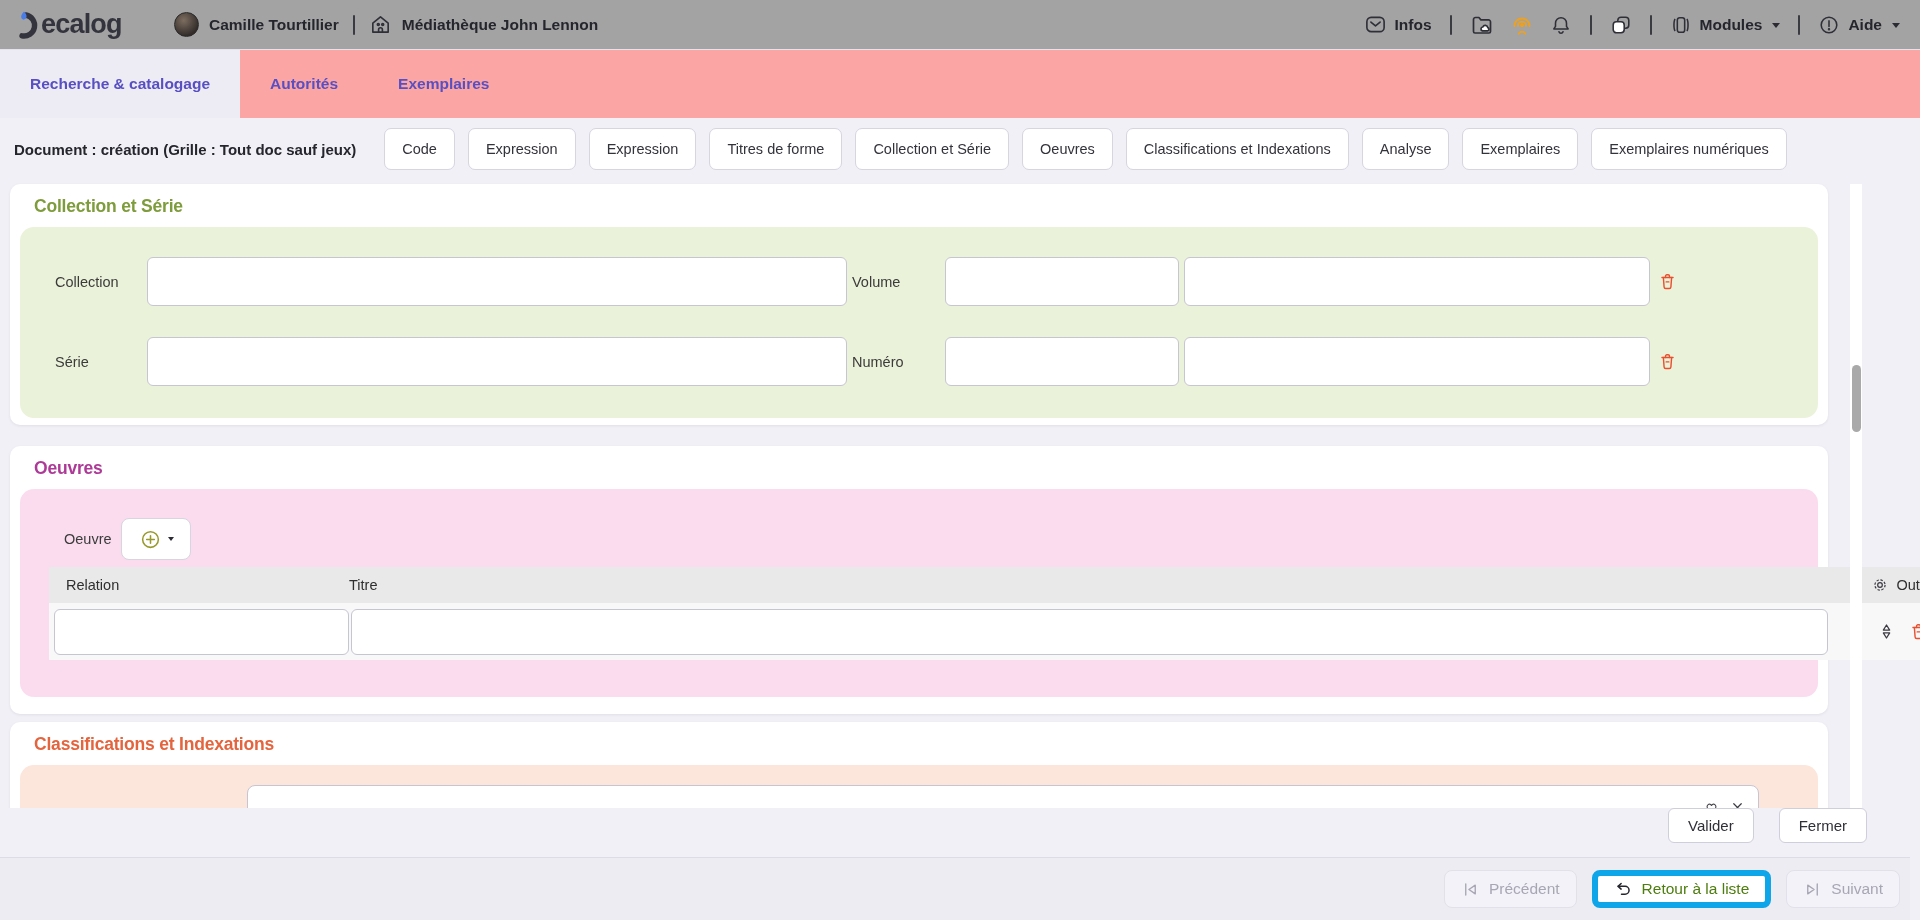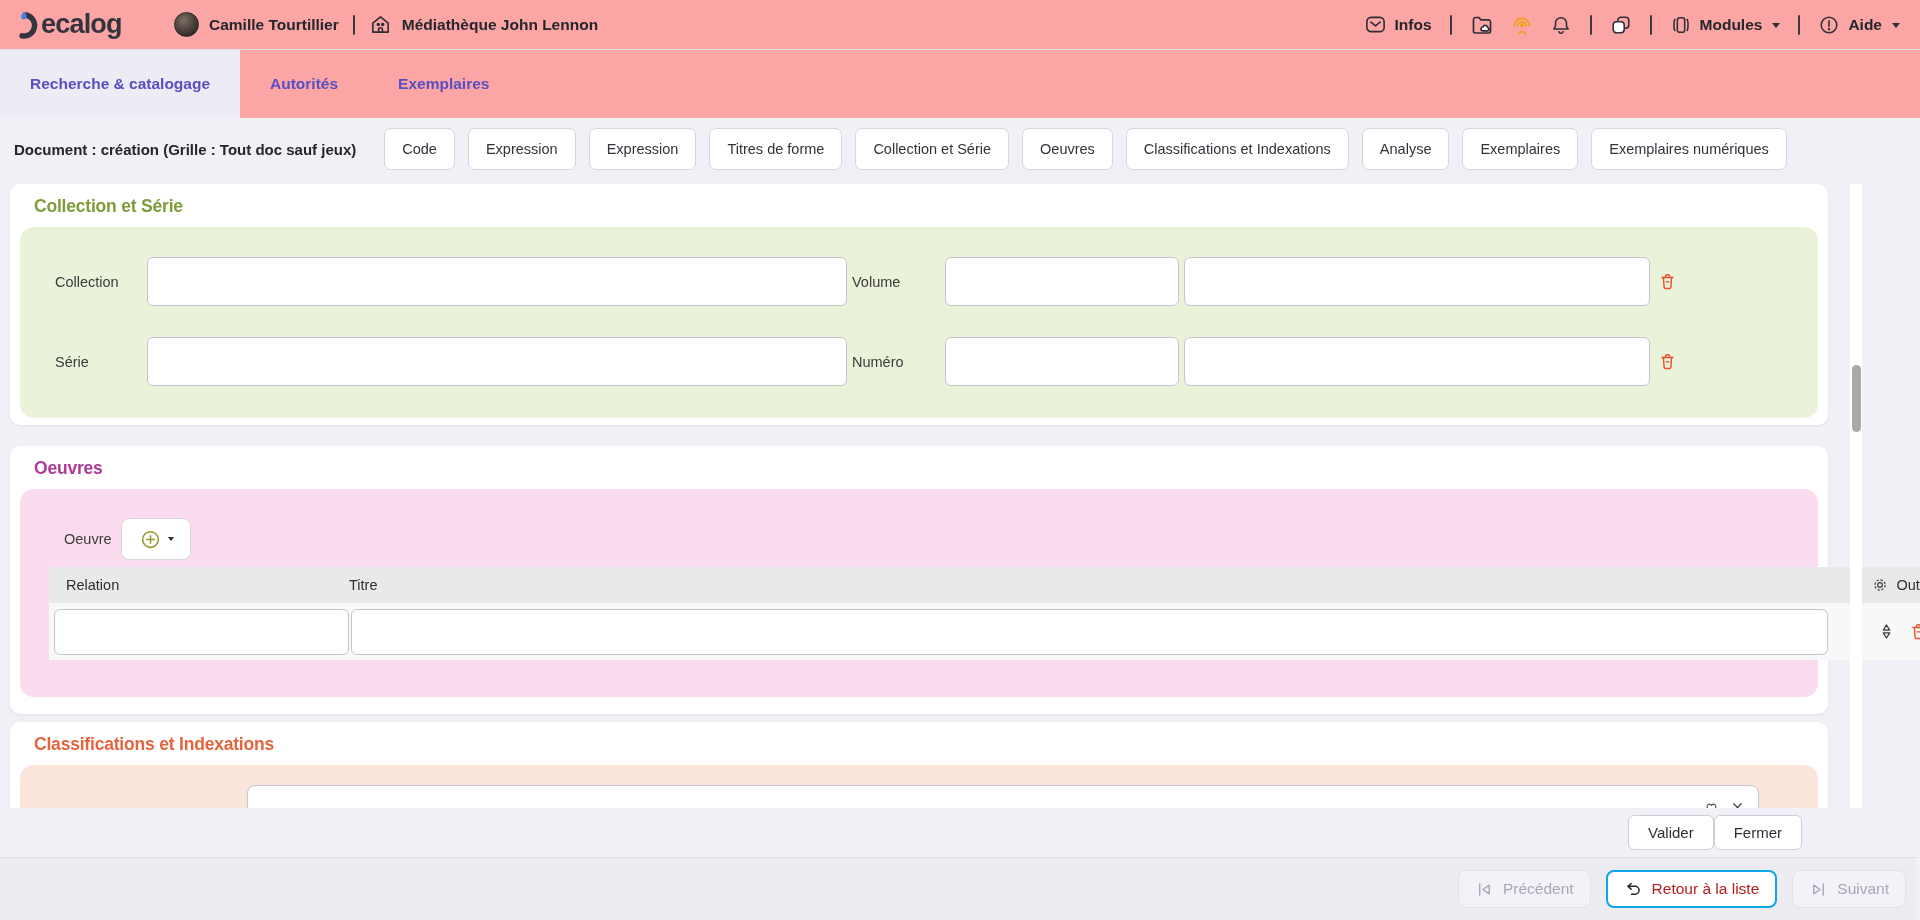--- a/index.html
+++ b/index.html
@@ -1,20 +1,20 @@
 <!DOCTYPE html>
 <html><head>
 <meta charset="utf-8">
 <style>
   * { margin:0; padding:0; box-sizing:border-box; }
   html,body { width:1920px; height:920px; overflow:hidden; }
   body { font-family:"Liberation Sans","DejaVu Sans",sans-serif; background:#f1f0f6; color:#2b2b33; }
 
   
-  .header { height:50px; background:#fca5a5; border-bottom:1px solid #e5e4ec;
+  .header { height:50px; background:#a3a3a3; border-bottom:1px solid #e5e4ec;
             display:flex; align-items:center; padding:0 20px 0 16px; }
   .logo { display:flex; align-items:center; width:158px; }
   .logo-word { font-size:27px; font-weight:700; color:#34343e; letter-spacing:-0.8px; margin-left:-3px; }
   .hgroup { display:flex; align-items:center; gap:10px; }
   .avatar { width:25px; height:25px; border-radius:50%;
             background:radial-gradient(circle at 38% 32%, #7d6d60, #332d2a 72%);
             border:1px solid #2a2a2a; }
   .hname { font-size:15.5px; font-weight:700; color:#25252d; }
   .hpipe { width:2px; height:20px; background:#3a3a42; margin:0 14px; border-radius:1px; }
   .hspacer { flex:1; }
@@ -91,32 +91,32 @@
                               background:#fff; font-family:inherit; font-size:15px; padding:0 70px 0 12px; outline:none; }
   .input-icons { position:absolute; right:14px; top:14px; display:flex; gap:10px; align-items:center; }
 
   
   .scroll-track { position:absolute; left:1850px; top:4px; width:12px; height:624px; background:#fff; }
   .scroll-thumb { position:absolute; left:1.5px; top:181px; width:9px; height:67px;
                   background:#a9a9a9; border-radius:5px; cursor:pointer; }
 
   
   .action-bar { position:absolute; top:628px; left:0; right:0; height:49px; background:#f1f0f6;
-                display:flex; align-items:center; justify-content:flex-end; gap:0; padding-right:118px; z-index:5; }
+                display:flex; align-items:flex-start; justify-content:flex-end; gap:25px; padding-right:53px; z-index:5; }
   .ab-btn { height:35px; padding:0 19px; background:#fff; border:1px solid #cfcedb; border-radius:6px;
             font-size:15px; color:#2f2f38; cursor:pointer; font-family:inherit; }
 
   
-  .nav-bar { position:absolute; top:677px; left:0; right:4px; height:63px; background:#edecf3;
+  .nav-bar { position:absolute; top:677px; left:0; right:10px; height:63px; background:#edecf3;
              border-top:1px solid #dddce6; display:flex; align-items:center; justify-content:flex-end;
              gap:15px; padding-right:10px; z-index:6; }
   .nv-btn { height:38px; border-radius:8px; display:flex; align-items:center; gap:9px; padding:0 16px;
             font-size:15.5px; cursor:pointer; font-family:inherit; }
   .nv-disabled { background:#f3f2f8; border:1px solid #e2e1ea; color:#a7a6b3; }
-  .nv-primary { background:#fff; border:2px solid #0ea5e9; color:#b91c1c; font-weight:400;text-align:center; }
+  .nv-primary { background:#fff; border:6px solid #0ea5e9; color:#4d7c0f; font-weight:400;text-align:center; }
 
   svg { display:block; }
 </style>
 </head>
 <body>
 
 <div class="header">
   <div class="logo">
     <span>
       <svg width="28" height="32" viewBox="0 0 28 32">

